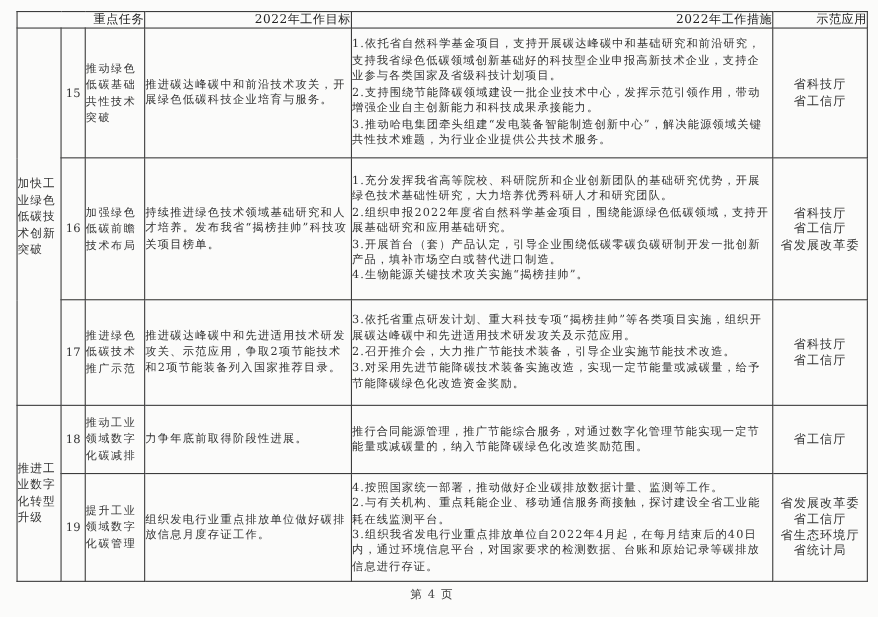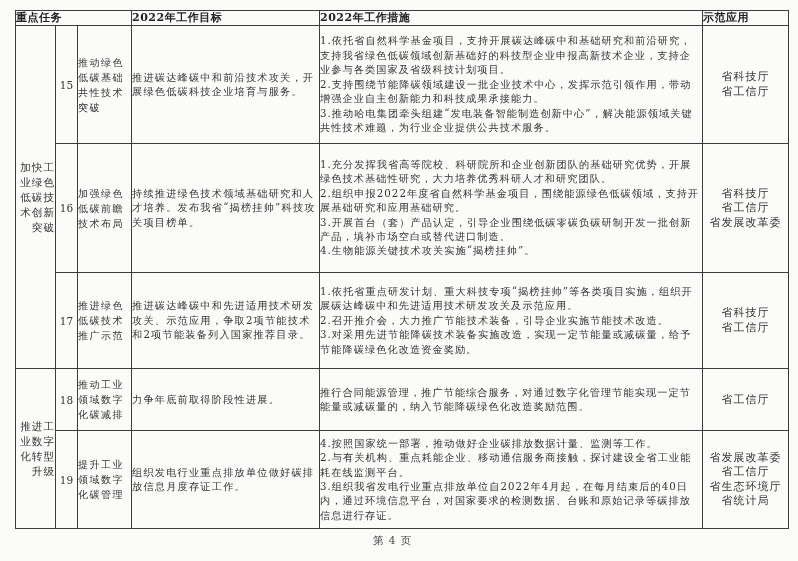--- a/index.html
+++ b/index.html
@@ -9,24 +9,24 @@
   }
   table.plan {
     position:absolute; left:15px; top:10px; width:773px;
     border-collapse:collapse; table-layout:fixed;
     font-size:10.2px; line-height:14.4px;
   }
   table.plan td, table.plan th {
     border:1.2px solid #3c3c3c; padding:0; vertical-align:middle; overflow:hidden;
   }
   th {
-    font-weight:bold; font-size:11px; height:14px; text-align:left; color:#222;
+    font-weight:normal; font-size:11px; height:14px; text-align:right; color:#222;
     letter-spacing:0.5px;
   }
-  .area { text-align:right; padding:0 2px; letter-spacing:1px; font-size:10.6px; line-height:15px; }
+  .area { text-align:left; padding:0 2px; letter-spacing:1px; font-size:10.6px; line-height:15px; }
   .num { text-align:center; font-size:10.5px; }
   .task { padding:0 3px; letter-spacing:1.5px; font-size:10px; line-height:15px; }
   .goal { padding:0 5px 0 7px; letter-spacing:1.2px; }
   .measures { padding:1px 4px 1px 4px; letter-spacing:1.05px; }
   .measures div { margin:0; }
   .dept { text-align:center; letter-spacing:1px; font-size:11px; line-height:14.5px; }
   .footer {
     position:absolute; left:373px; top:534px; font-size:10.5px; color:#444; letter-spacing:1px;
   }
 </style>
@@ -83,21 +83,21 @@
         <div>省工信厅</div>
         <div>省发展改革委</div>
       </td>
     </tr>
 
     <tr style="height:96px">
       <td class="num">17</td>
       <td class="task">推进绿色低碳技术推广示范</td>
       <td class="goal">推进碳达峰碳中和先进适用技术研发攻关、示范应用，争取2项节能技术和2项节能装备列入国家推荐目录。</td>
       <td class="measures">
-        <div>1.依托省重点研发计划、重大科技专项“揭榜挂帅”等各类项目实施，组织开展碳达峰碳中和先进适用技术研发攻关及示范应用。</div>
+        <div>3.依托省重点研发计划、重大科技专项“揭榜挂帅”等各类项目实施，组织开展碳达峰碳中和先进适用技术研发攻关及示范应用。</div>
         <div>2.召开推介会，大力推广节能技术装备，引导企业实施节能技术改造。</div>
         <div>3.对采用先进节能降碳技术装备实施改造，实现一定节能量或减碳量，给予节能降碳绿色化改造资金奖励。</div>
       </td>
       <td class="dept">
         <div>省科技厅</div>
         <div>省工信厅</div>
       </td>
     </tr>
 
     <tr style="height:62px">

